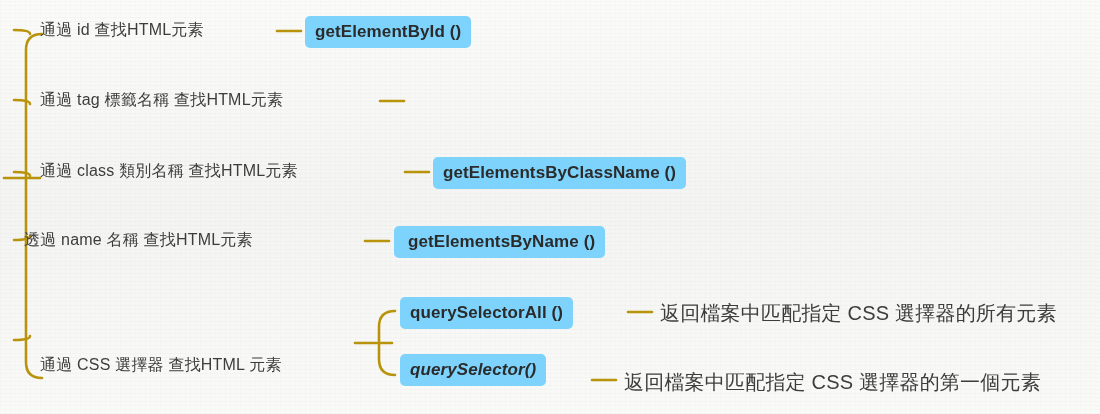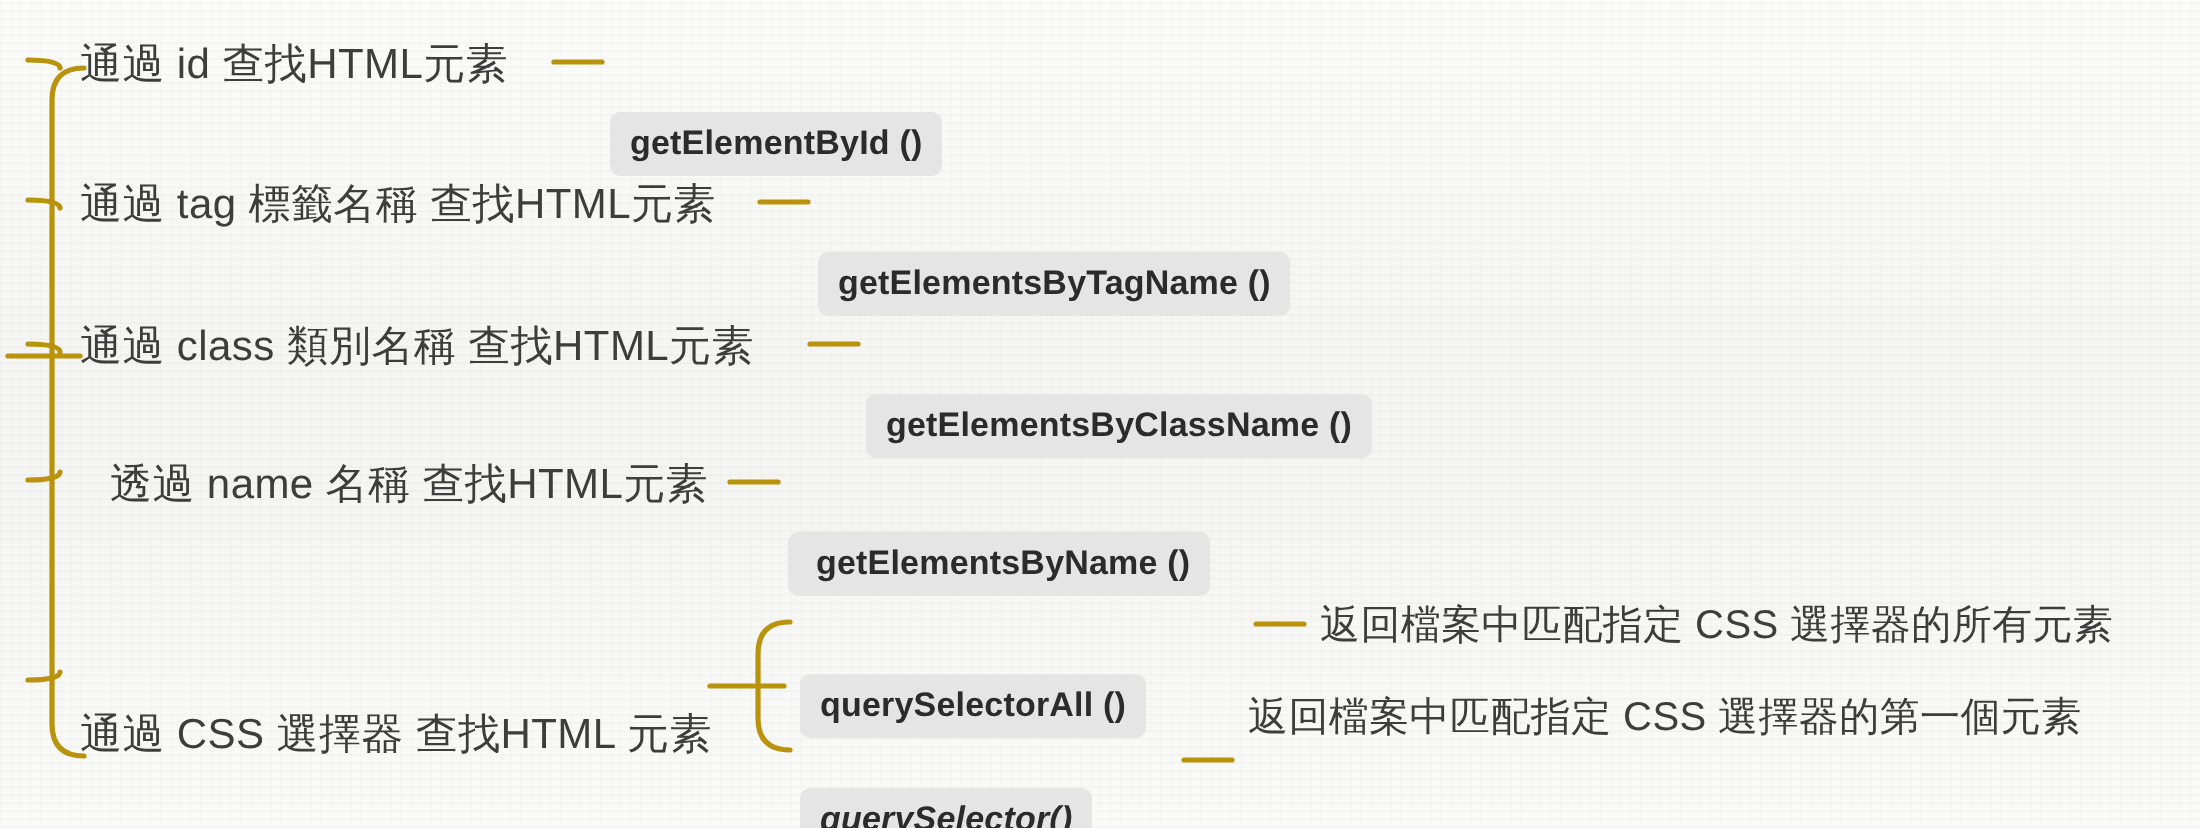--- a/index.html
+++ b/index.html
@@ -22,36 +22,35 @@
   #map{position:absolute;inset:0;}
 
   .node{
     position:absolute;
     white-space:nowrap;
     color:#3b3b3b;
     font-size:17px;
     line-height:1;
   }
   .leaf-text{
-    font-size:21px;
+    font-size:16px;
     color:#3d3d3d;
     letter-spacing:.2px;
   }
   .chip{
     position:absolute;
     white-space:nowrap;
-    background:#e5e5e5;
+    background:#7dd3fc;
     color:#2b2b2b;
     font-size:17px;
     font-weight:700;
     padding:7px 10px 8px 10px;
     border-radius:5px;
     line-height:1;
     letter-spacing:.1px;
-    margin-top:40px;
   }
   .desc{
     position:absolute;
     white-space:nowrap;
     color:#3d3d3d;
     font-size:20px;
     line-height:1;
     letter-spacing:.2px;
   }
   svg#lines{position:absolute;inset:0;width:1100px;height:414px;}
@@ -94,29 +93,28 @@
     <path d="M 379 343 L 392 343"></path>
 
     <line class="dash" x1="628" y1="312" x2="652" y2="312"></line>
     <line class="dash" x1="592" y1="380" x2="616" y2="380"></line>
   </svg>
 
   <div class="node leaf-text" style="left:40px;top:22px;">通過 id 查找HTML元素</div>
   <div class="chip" style="left:305px;top:16px;">getElementById ()</div>
 
   <div class="node leaf-text" style="left:40px;top:92px;">通過 tag 標籤名稱 查找HTML元素</div>
-  <div class="chip" style="left:409px;top:86px;">getElementsByTagName ()</div>
 
   <div class="node leaf-text" style="left:40px;top:163px;">通過 class 類別名稱 查找HTML元素</div>
   <div class="chip" style="left:433px;top:157px;">getElementsByClassName ()</div>
 
-  <div class="node leaf-text" style="left:55px;top:232px;">透過 name 名稱 查找HTML元素</div>
+  <div class="node leaf-text" style="left:24px;top:232px;">透過 name 名稱 查找HTML元素</div>
   <div class="chip" style="left:394px;top:226px;padding-left:14px;">getElementsByName ()</div>
 
   <div class="node leaf-text" style="left:40px;top:334px;margin-top:23px;">通過 CSS 選擇器 查找HTML 元素</div>
 
   <div class="chip" style="left:400px;top:297px;">querySelectorAll ()</div>
   <div class="desc" style="left:660px;top:303px;">返回檔案中匹配指定 CSS 選擇器的所有元素</div>
 
   <div class="chip" style="left:400px;top:354px;font-style:italic;">querySelector()</div>
-  <div class="desc" style="left:624px;top:349px;">返回檔案中匹配指定 CSS 選擇器的第一個元素</div>
+  <div class="desc" style="left:624px;top:372px;">返回檔案中匹配指定 CSS 選擇器的第一個元素</div>
 
 </div>
 
 </body></html>

